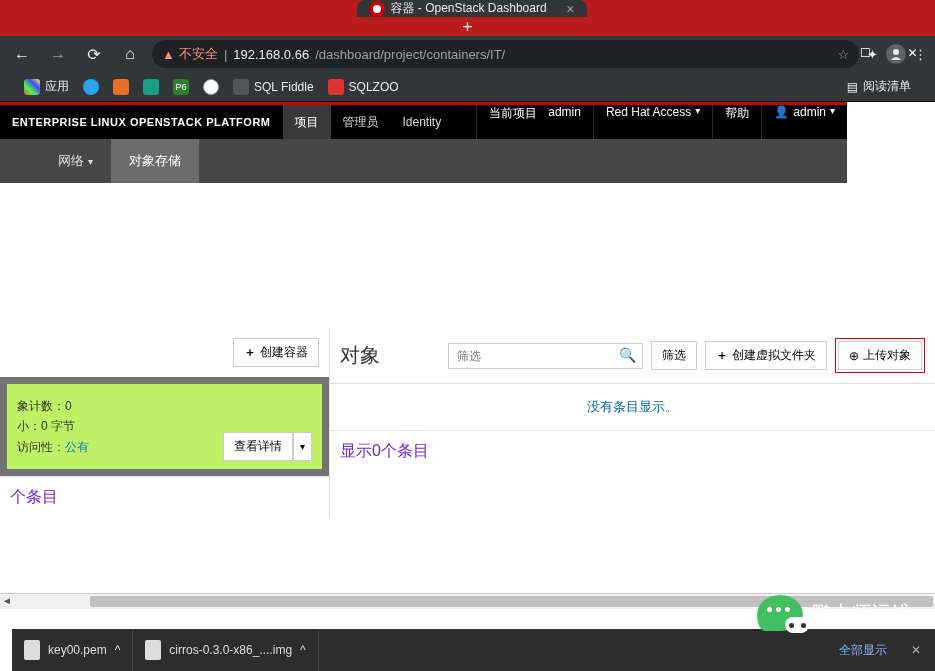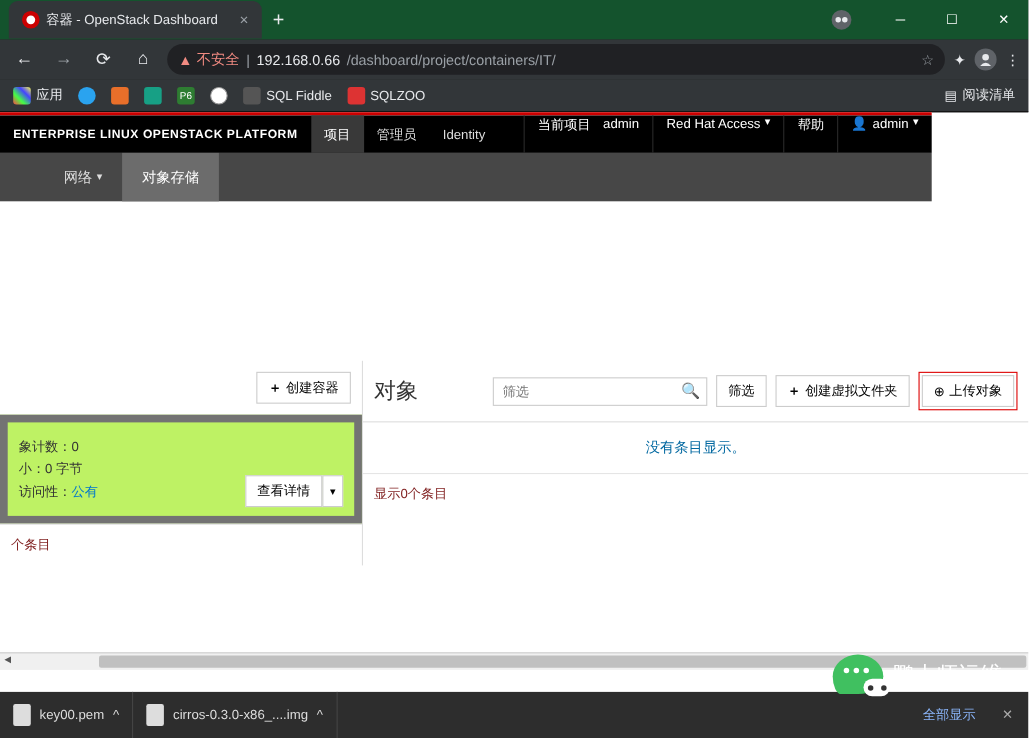--- a/index.html
+++ b/index.html
@@ -1,40 +1,40 @@
 <!DOCTYPE html>
 <html><head>
 <meta charset="utf-8">
 <style>
   * { box-sizing: border-box; margin: 0; padding: 0; }
   body { font-family: "Microsoft YaHei", Arial, sans-serif; font-size: 13px; background: #fff; width: 935px; height: 671px; overflow: hidden; position: relative; }
 
   
   .browser { background: #202124; }
-  .tabbar { display: flex; align-items: center; height: 36px; background: #14532d; }
+  .tabbar { display: flex; align-items: center; height: 36px; background: #b91c1c; flex-direction: column; }
   .tab { display: flex; align-items: center; gap: 6px; background: #323639; color: #e8eaed; height: 34px; padding: 0 12px; border-radius: 8px 8px 0 0; margin-left: 8px; min-width: 230px; }
   .tab .favicon { width: 16px; height: 16px; background: #c00; border-radius: 50%; display:flex; align-items:center; justify-content:center;}
   .tab-title { font-size: 12px; flex: 1; white-space: nowrap; overflow: hidden; text-overflow: ellipsis; }
   .tab-close { color: #9aa0a6; font-size: 14px; }
   .newtab { color: #e8eaed; font-size: 18px; padding: 0 10px; }
   .winctrl { margin-left: auto; display: flex; align-items: center; gap: 2px; }
   .wc { width: 45px; height: 30px; color: #fff; display: flex; align-items: center; justify-content: center; font-size: 12px; }
   .incog { width:18px; height:18px; border-radius:50%; background:#5f6368; margin-right:20px; display:flex; align-items:center; justify-content:center; }
 
   .toolbar { display: flex; align-items: center; height: 36px; background: #323639; padding: 0 8px; gap: 8px; }
   .navicon { color: #9aa0a6; width: 28px; text-align: center; font-size: 16px; }
   .navicon.active { color: #e8eaed; }
   .omnibox { flex: 1; display: flex; align-items: center; background: #202124; border-radius: 14px; height: 28px; padding: 0 10px; gap: 6px; color: #9aa0a6; font-size: 13px; }
   .omnibox .warn { color: #f28b82; display:flex; align-items:center; gap:4px;}
   .omnibox .path { color: #9aa0a6; }
   .omnibox .host { color: #e8eaed; }
   .tb-right { display: flex; align-items: center; gap: 8px; color: #e8eaed; }
   .avatar { width:20px; height:20px; background:#5f6368; border-radius:50%; display:flex;align-items:center;justify-content:center; }
 
-  .bookmarks { display: flex; align-items: center; height: 30px; background: #323639; padding: 0 12px; gap: 14px; color: #e8eaed; font-size: 12px; border-bottom: 1px solid #111;}
+  .bookmarks { display: flex; align-items: center; height: 30px; background: #323639; padding: 0 24px; gap: 14px; color: #e8eaed; font-size: 12px; border-bottom: 1px solid #111;}
   .bm { display:flex; align-items:center; gap:5px; }
   .bmico { width:16px; height:16px; border-radius:3px; }
   .readlist { margin-left:auto; display:flex; align-items:center; gap:5px;}
 
   
   .os { width: 847px; background: #fff; }
   .os-redline { height: 3px; background: #c00; }
   .os-topnav { display:flex; align-items:center; height: 34px; background:#000; color:#fff; font-size:12px; }
   .brand { font-size:11px; font-weight:bold; padding: 0 12px; letter-spacing: 0.5px;}
   .topnav-item { padding: 0 12px; height:100%; display:flex; align-items:center; color:#ddd; }
@@ -59,28 +59,28 @@
 
   .obj-right { flex:1; }
   .obj-header { display:flex; align-items:center; padding:10px; gap:8px;}
   .obj-title { font-size:20px; color:#333; margin-right:auto; }
   .searchwrap { position:relative; }
   .searchwrap input { border:1px solid #ccc; padding:5px 28px 5px 8px; width:195px; font-size:12px;}
   .searchwrap .mag { position:absolute; right:6px; top:4px; font-size:14px; color:#555;}
   .upload-highlight { border: 1.5px solid #d00; padding:2px;}
 
   .obj-empty { text-align:center; padding:14px; color:#0369a1; border-top:1px solid #ddd; border-bottom:1px solid #e5e5e5;}
-  .obj-foot { padding:10px; color:#7f1d1d; font-size:12px;}
+  .obj-foot { padding:10px; color:#6d28d9; font-size:16px;}
 
   .scroll-hint { position:absolute; left:0; right:0; top:593px; height:16px; background:#f0f0f0; border-top:1px solid #ccc;}
   .scroll-hint .thumb { position:absolute; left:90px; right:2px; top:2px; bottom:2px; background:#c0c0c0; border-radius:2px;}
   .scroll-hint .larrow { position:absolute; left:2px; top:1px; font-size:10px; color:#555;}
 
   
-  .dlshelf { position:absolute; left:0; right:0; bottom:0; height:42px; background:#2d2d2d; display:flex; align-items:center; color:#ddd; font-size:12px;justify-content:space-between;}
+  .dlshelf { position:absolute; left:12px; right:0; bottom:0; height:42px; background:#2d2d2d; display:flex; align-items:center; color:#ddd; font-size:12px;justify-content:space-between;}
   .dlitem { display:flex; align-items:center; gap:8px; padding:0 12px; height:100%; border-right:1px solid #444; max-width:225px;}
   .dlitem .fic { width:16px; height:20px; background:#ddd; border-radius:2px;}
   .dlname { flex:1; white-space:nowrap; overflow:hidden; text-overflow:ellipsis;}
   .dlshelf .showall { margin-left:auto; padding:0 10px; color:#8ab4f8;}
   .dlshelf .closebar { padding:0 14px; color:#aaa;}
 
   
   .watermark { position:absolute; right:24px; bottom:40px; display:flex; align-items:center; gap:8px; color:#fff; font-size:20px; font-weight:500;}
   .watermark .bubble { position:relative; width:46px; height:36px; background:#40c060; border-radius:50% 50% 50% 8px / 55% 55% 45% 45%;}
   .watermark .bubble .dots { position:absolute; top:12px; left:10px; display:flex; gap:4px;}

